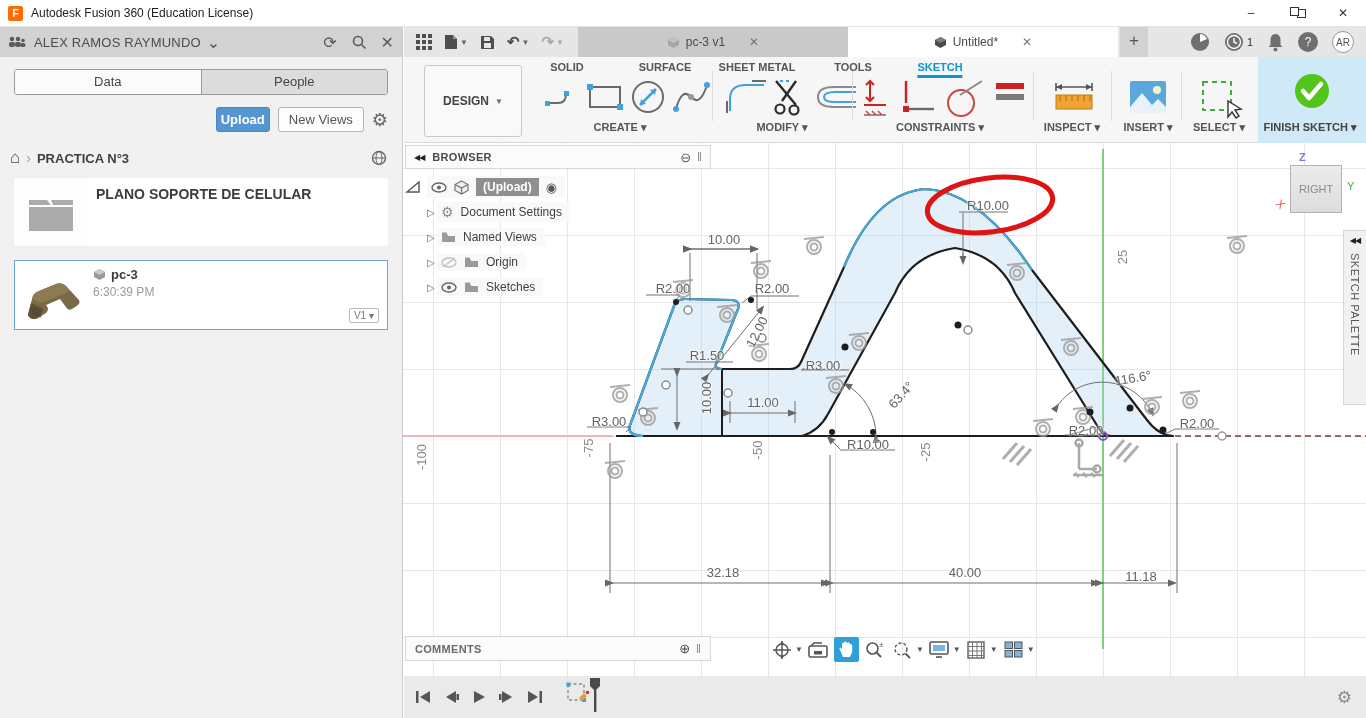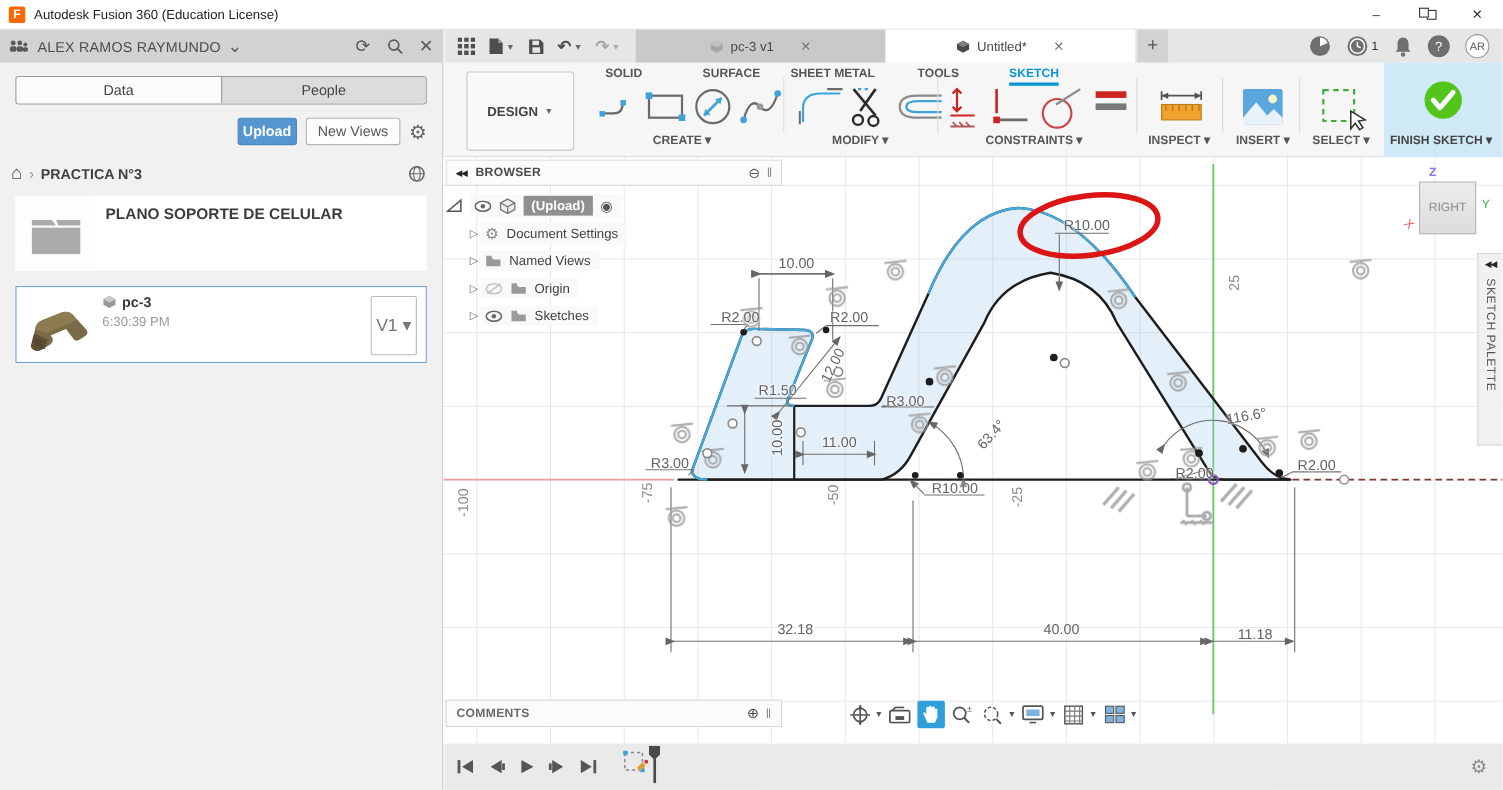--- a/index.html
+++ b/index.html
@@ -29,28 +29,28 @@
   #dp-crumb .crumb-name { font-size:13px; font-weight:bold; margin-left:6px; }
   #dp-crumb .sep { color:#9a9a9a; margin-left:6px; font-size:14px; }
   .dp-card { background:#fff; margin:10px 14px 14px 14px; display:flex; }
   #folder-card { height:68px; align-items:stretch; }
   #folder-thumb { width:72px; background:#fdfdfd; display:flex; align-items:center; justify-content:center; }
   #folder-card .fname { font-size:14px; font-weight:bold; color:#3c3c3c; padding:8px 10px; }
   #file-card { height:70px; border:1px solid #6ea3d8; position:relative; padding:6px 8px 6px 0; }
   #file-thumb { width:78px; display:flex; align-items:center; justify-content:center; }
   #file-card .frow { font-size:13px; font-weight:bold; color:#3c3c3c; display:flex; align-items:center; gap:5px; }
   #file-card .ftime { font-size:12px; color:#9a9a9a; margin-top:3px; }
-  #ver-badge { position:absolute; right:8px; bottom:6px; border:1px solid #b9b9b9; background:#fff; color:#777; font-size:16px; padding:16px 4px; border-radius:2px; }
+  #ver-badge { position:absolute; right:8px; bottom:6px; border:1px solid #b9b9b9; background:#fff; color:#777; font-size:10px; padding:1px 4px; border-radius:2px; }
 
   
   #apptoolbar { position:absolute; left:404px; top:27px; width:962px; height:30px; background:#e6e6e6; display:flex; align-items:center; }
   .tb-ic { color:#4e4e4e; margin-left:12px; font-size:15px; display:flex; align-items:center; }
   .tb-caret { font-size:8px; color:#666; margin-left:2px; }
   #doc-tabs { display:flex; height:30px; margin-left:14px; }
-  .doctab { width:227px; display:flex; align-items:center; justify-content:center; gap:6px; font-size:12px; color:#4a4a4a; }
+  .doctab { width:270px; display:flex; align-items:center; justify-content:center; gap:6px; font-size:12px; color:#4a4a4a; }
   .doctab .x { color:#777; font-size:12px; margin-left:18px; }
   #tab-pc3 { background:#c9c9c9; }
   #tab-untitled { background:#ffffff; }
   #newtab-btn { width:28px; height:30px; background:#d2d2d2; color:#555; font-size:17px; text-align:center; line-height:28px; margin-left:2px; }
   #tb-right { margin-left:auto; display:flex; align-items:center; gap:14px; padding-right:12px; }
   .circ-ic { width:20px; height:20px; border-radius:50%; background:#6f6f6f; color:#fff; font-size:12px; display:flex; align-items:center; justify-content:center; }
   #job-count { font-size:11px; color:#333; margin-left:-10px; }
   #avatar { width:22px; height:22px; border-radius:50%; background:#fff; border:1px solid #9a9a9a; color:#555; font-size:10px; display:flex; align-items:center; justify-content:center; }
 
   

